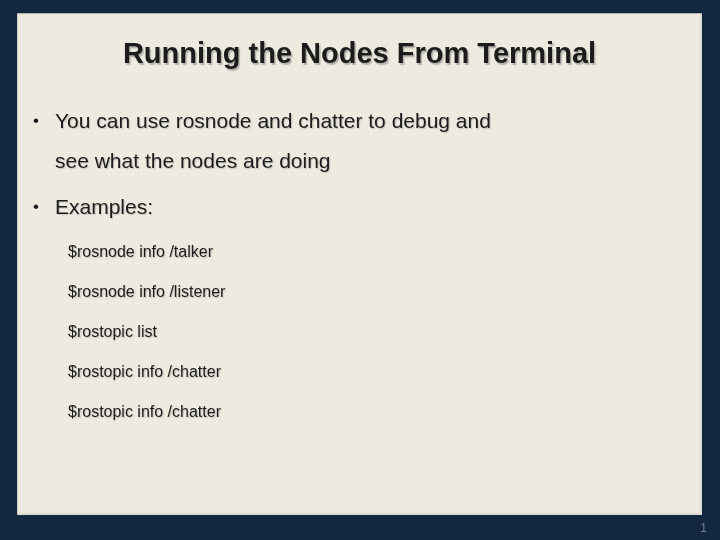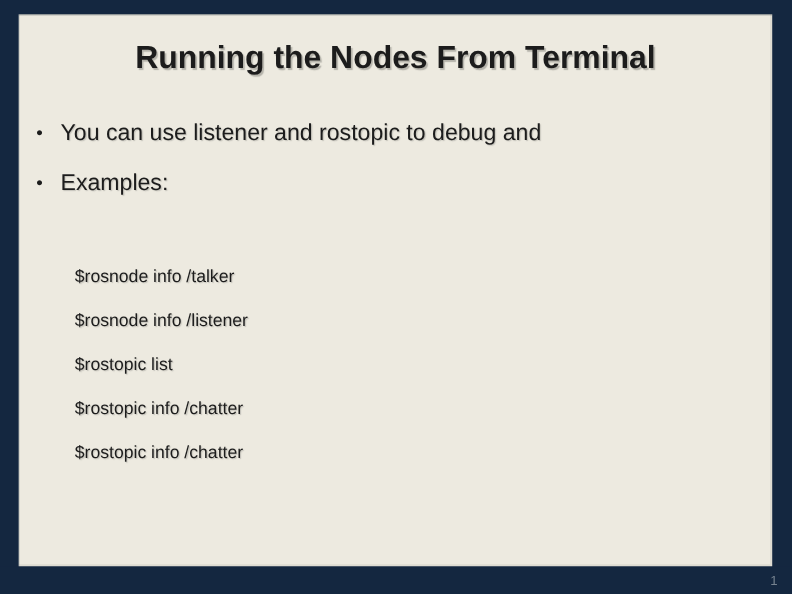--- a/index.html
+++ b/index.html
@@ -112,21 +112,22 @@
 
 <div class="slide">
   <div class="panel">
 
     <h1 class="title">Running the Nodes From Terminal</h1>
 
     <ul class="bullets">
       <li class="bullet-row">
         <span class="dot">•</span>
         <span class="btext">
-          <span class="line">You can use listener and rostopic to debug and</span>
+          <span class="line">You can use rosnode and chatter to debug and</span>
+          <span class="line">see what the nodes are doing</span>
         </span>
       </li>
       <li class="bullet-row">
         <span class="dot">•</span>
         <span class="btext">
           <span class="line">Examples:</span>
         </span>
       </li>
     </ul>
 

